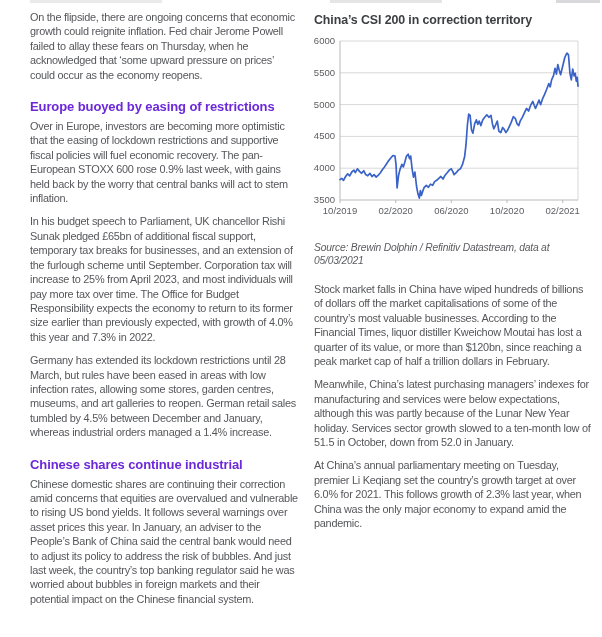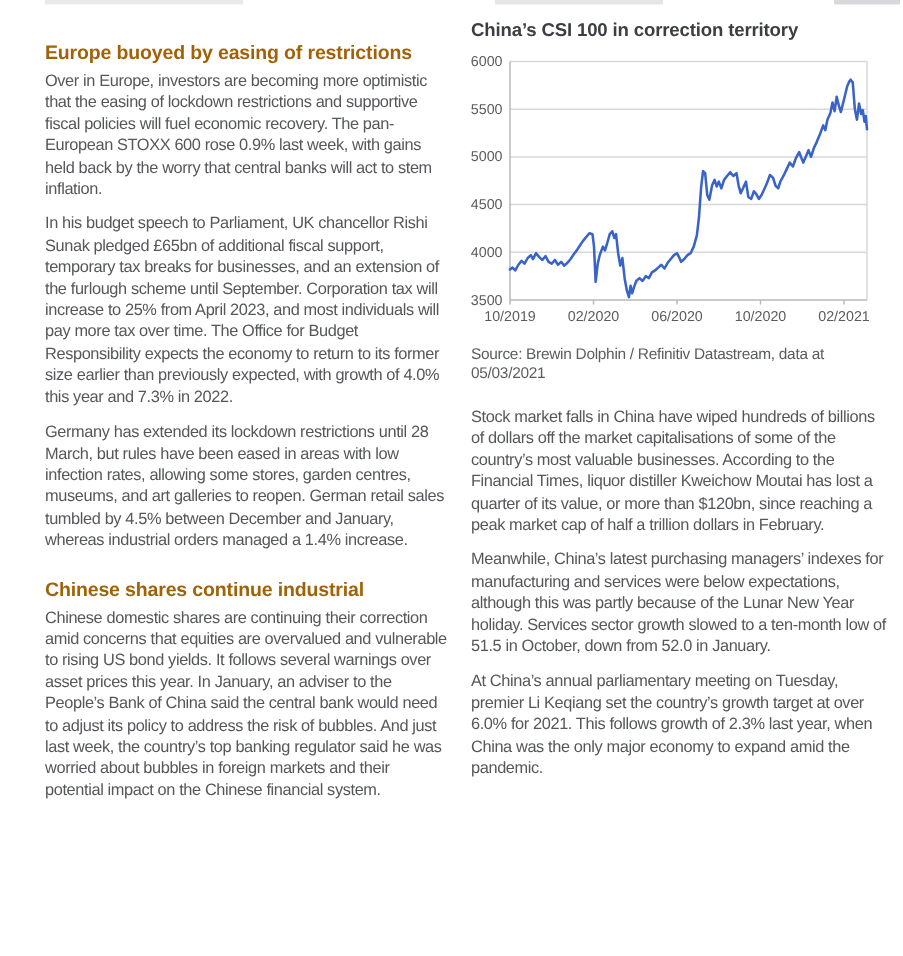--- a/index.html
+++ b/index.html
@@ -19,56 +19,57 @@
   .col-right { width:278px; flex:none; }
 
   p.body {
     margin:0 0 9px 0;
     font-size:10.9px; line-height:14.4px; letter-spacing:-0.25px;
     color:#56575b;
   }
   h2.sec {
     margin:17px 0 5px 0;
     font-size:13px; line-height:15px; letter-spacing:-0.1px;
-    color:#a16207; font-weight:700;
+    color:#6d28d9; font-weight:700;
   }
   .chart-title {
     margin:3px 0 8px 0;
     font-size:12.4px; line-height:15px; letter-spacing:-0.1px;
     color:#3d3e42; font-weight:700;
   }
   .source {
-    margin:9px 0 15px 0;
+    margin:20px 0 15px 0;
     font-size:10.3px; line-height:13px; letter-spacing:-0.2px;
-    color:#5b5c60;
+    font-style:italic; color:#5b5c60;
   }
   svg.chart { display:block; }
   .tick { font-family:"Liberation Sans","DejaVu Sans",sans-serif;
           font-size:9.5px; fill:#5b5c60; }
 </style>
 </head>
 <body>
 
 <div class="remnant r1"></div>
 <div class="remnant r2"></div>
 <div class="remnant r3"></div>
 
 <div class="page">
 
   <div class="col-left">
+    <p class="body">On the flipside, there are ongoing concerns that economic growth could reignite inflation. Fed chair Jerome Powell failed to allay these fears on Thursday, when he acknowledged that ‘some upward pressure on prices’ could occur as the economy reopens.</p>
     <h2 class="sec">Europe buoyed by easing of restrictions</h2>
     <p class="body">Over in Europe, investors are becoming more optimistic that the easing of lockdown restrictions and supportive fiscal policies will fuel economic recovery. The pan-European STOXX 600 rose 0.9% last week, with gains held back by the worry that central banks will act to stem inflation.</p>
     <p class="body">In his budget speech to Parliament, UK chancellor Rishi Sunak pledged £65bn of additional fiscal support, temporary tax breaks for businesses, and an extension of the furlough scheme until September. Corporation tax will increase to 25% from April 2023, and most individuals will pay more tax over time. The Office for Budget Responsibility expects the economy to return to its former size earlier than previously expected, with growth of 4.0% this year and 7.3% in 2022.</p>
     <p class="body">Germany has extended its lockdown restrictions until 28 March, but rules have been eased in areas with low infection rates, allowing some stores, garden centres, museums, and art galleries to reopen. German retail sales tumbled by 4.5% between December and January, whereas industrial orders managed a 1.4% increase.</p>
     <h2 class="sec">Chinese shares continue industrial</h2>
     <p class="body">Chinese domestic shares are continuing their correction amid concerns that equities are overvalued and vulnerable to rising US bond yields. It follows several warnings over asset prices this year. In January, an adviser to the People’s Bank of China said the central bank would need to adjust its policy to address the risk of bubbles. And just last week, the country’s top banking regulator said he was worried about bubbles in foreign markets and their potential impact on the Chinese financial system.</p>
   </div>
 
   <div class="col-right">
-    <div class="chart-title">China’s CSI 100 in correction territory</div>
+    <div class="chart-title">China’s CSI 200 in correction territory</div>
     <svg class="chart" id="csi-chart" width="278" height="185" viewBox="0 0 278 185" aria-hidden="true">
         <line x1="26" x2="264" y1="164" y2="164" stroke="#b9b9b9" stroke-width="1"></line>
         <text x="21" y="167" text-anchor="end" class="tick">3500</text>
         <line x1="26" x2="264" y1="132.2" y2="132.2" stroke="#d8d8d8" stroke-width="1"></line>
         <text x="21" y="135.2" text-anchor="end" class="tick">4000</text>
         <line x1="26" x2="264" y1="100.4" y2="100.4" stroke="#d8d8d8" stroke-width="1"></line>
         <text x="21" y="103.4" text-anchor="end" class="tick">4500</text>
         <line x1="26" x2="264" y1="68.6" y2="68.6" stroke="#d8d8d8" stroke-width="1"></line>
         <text x="21" y="71.6" text-anchor="end" class="tick">5000</text>
         <line x1="26" x2="264" y1="36.8" y2="36.8" stroke="#d8d8d8" stroke-width="1"></line>

